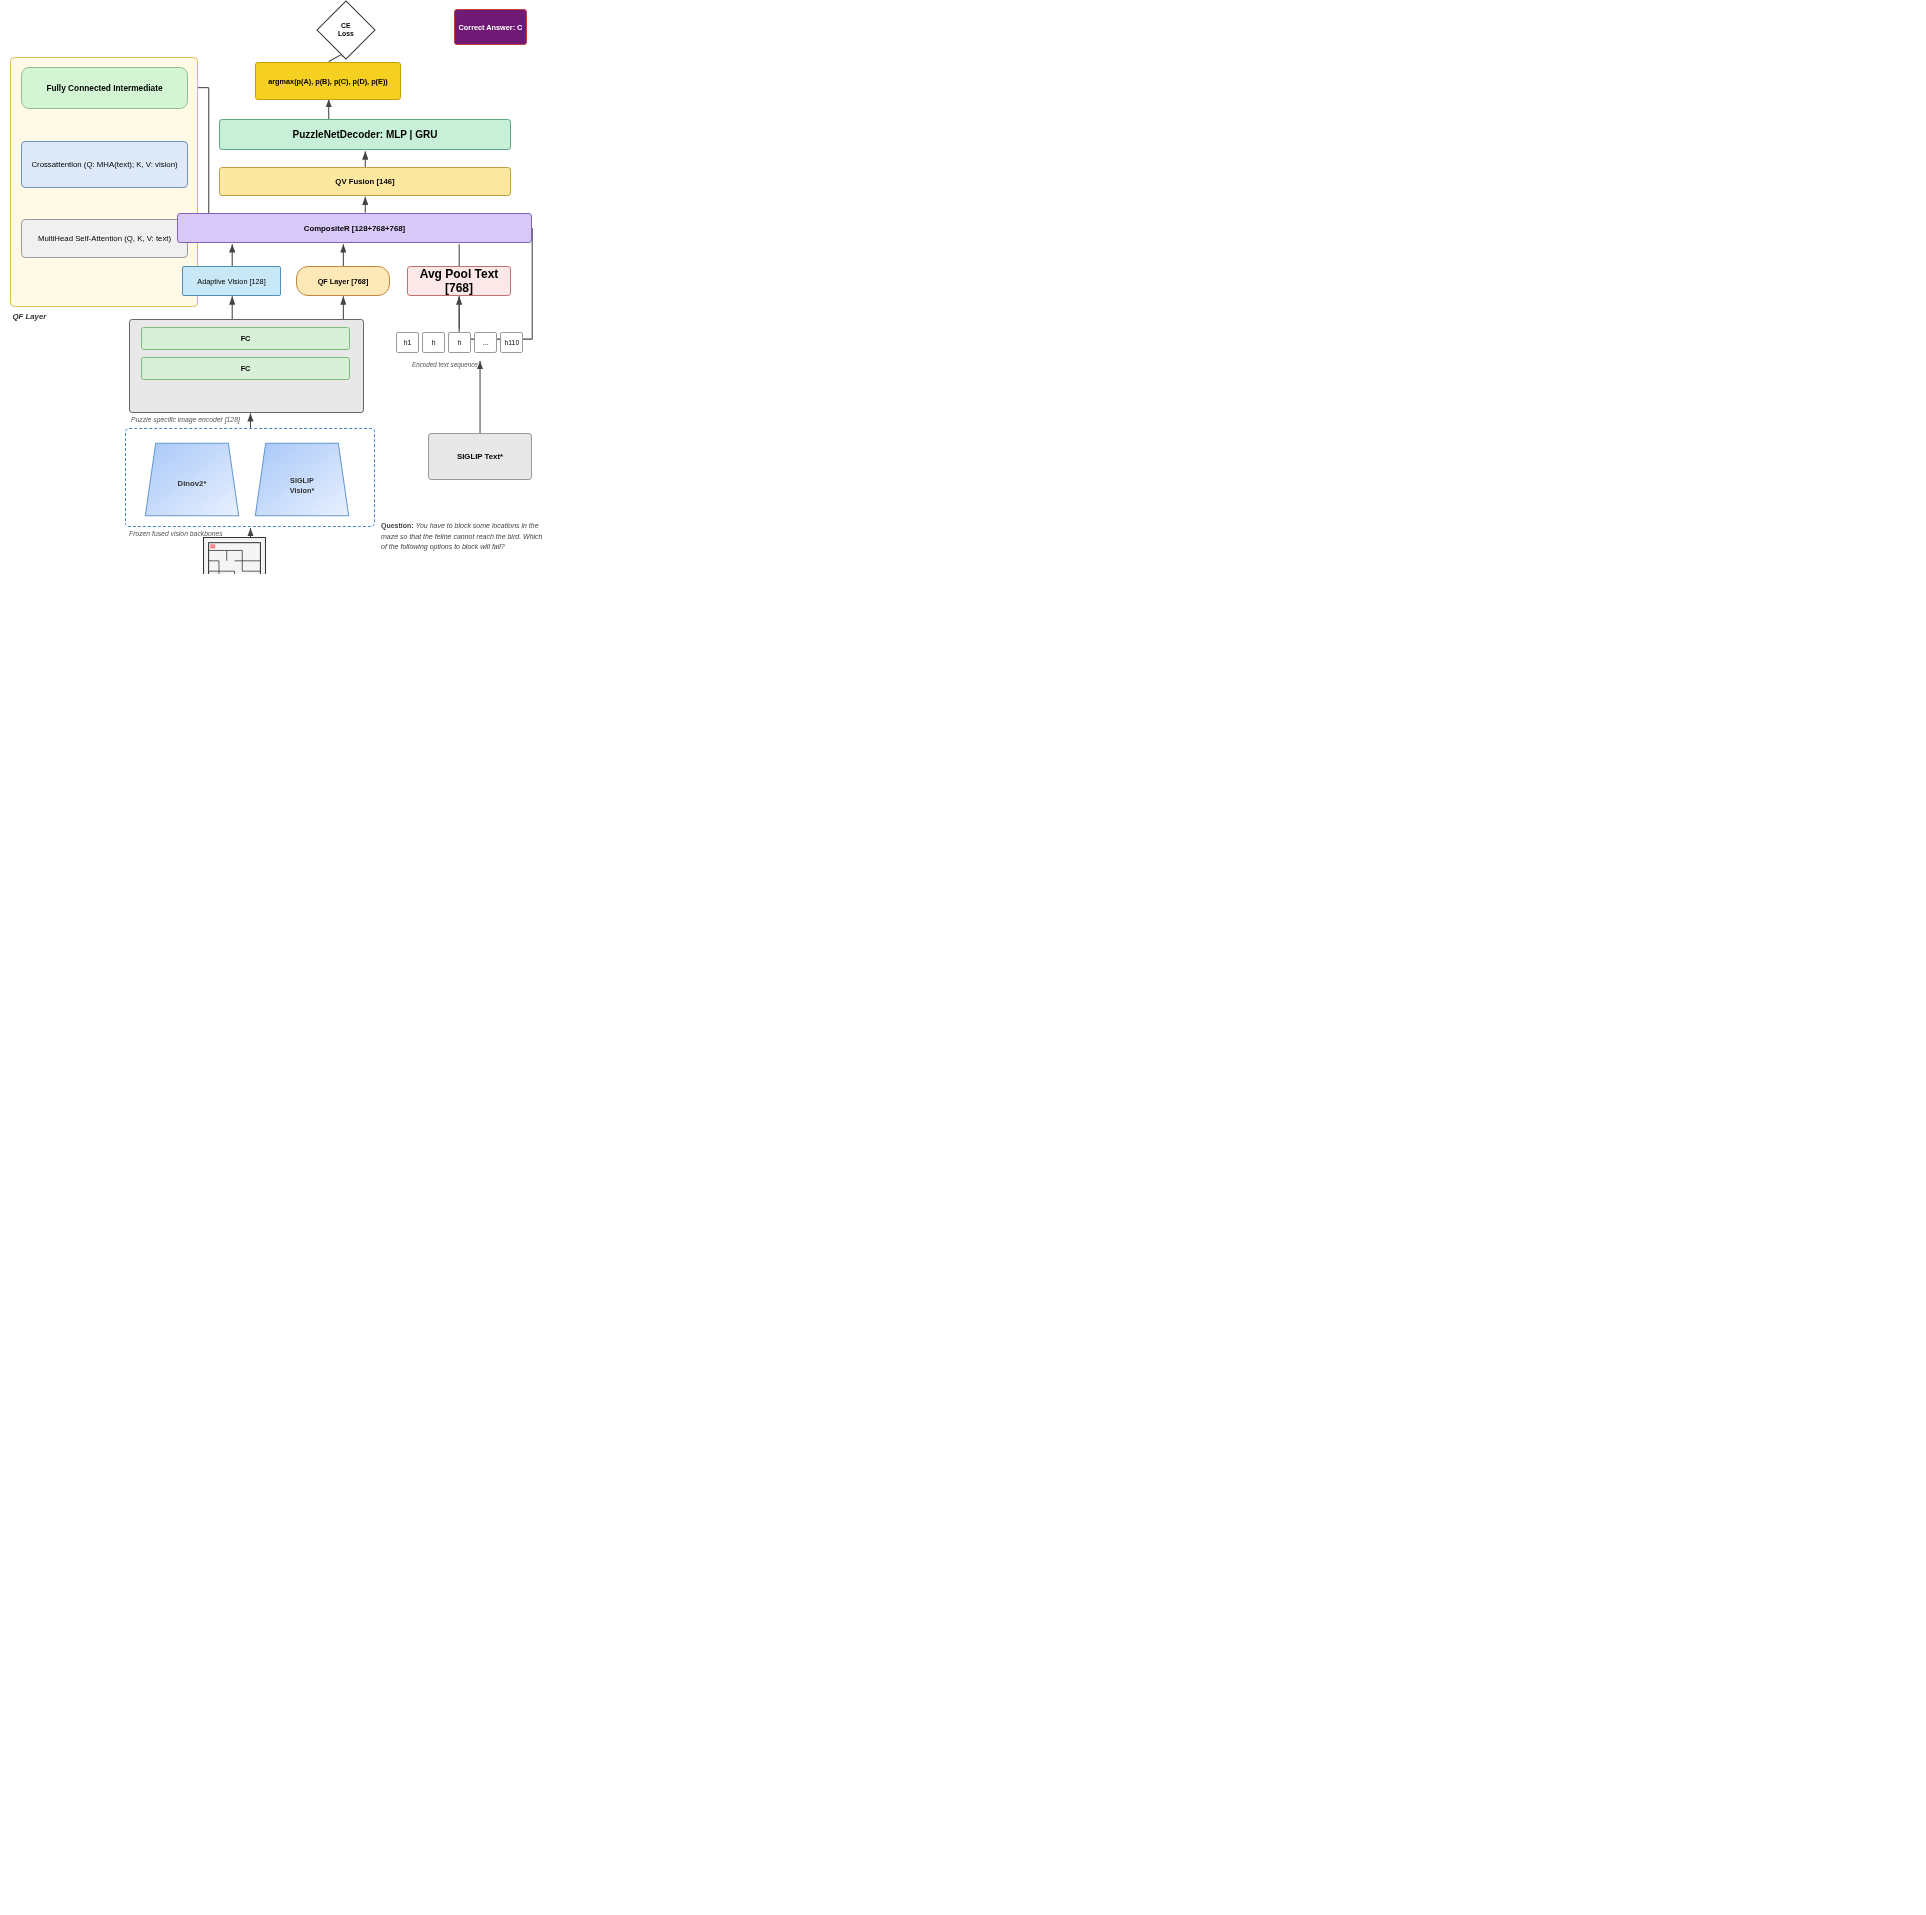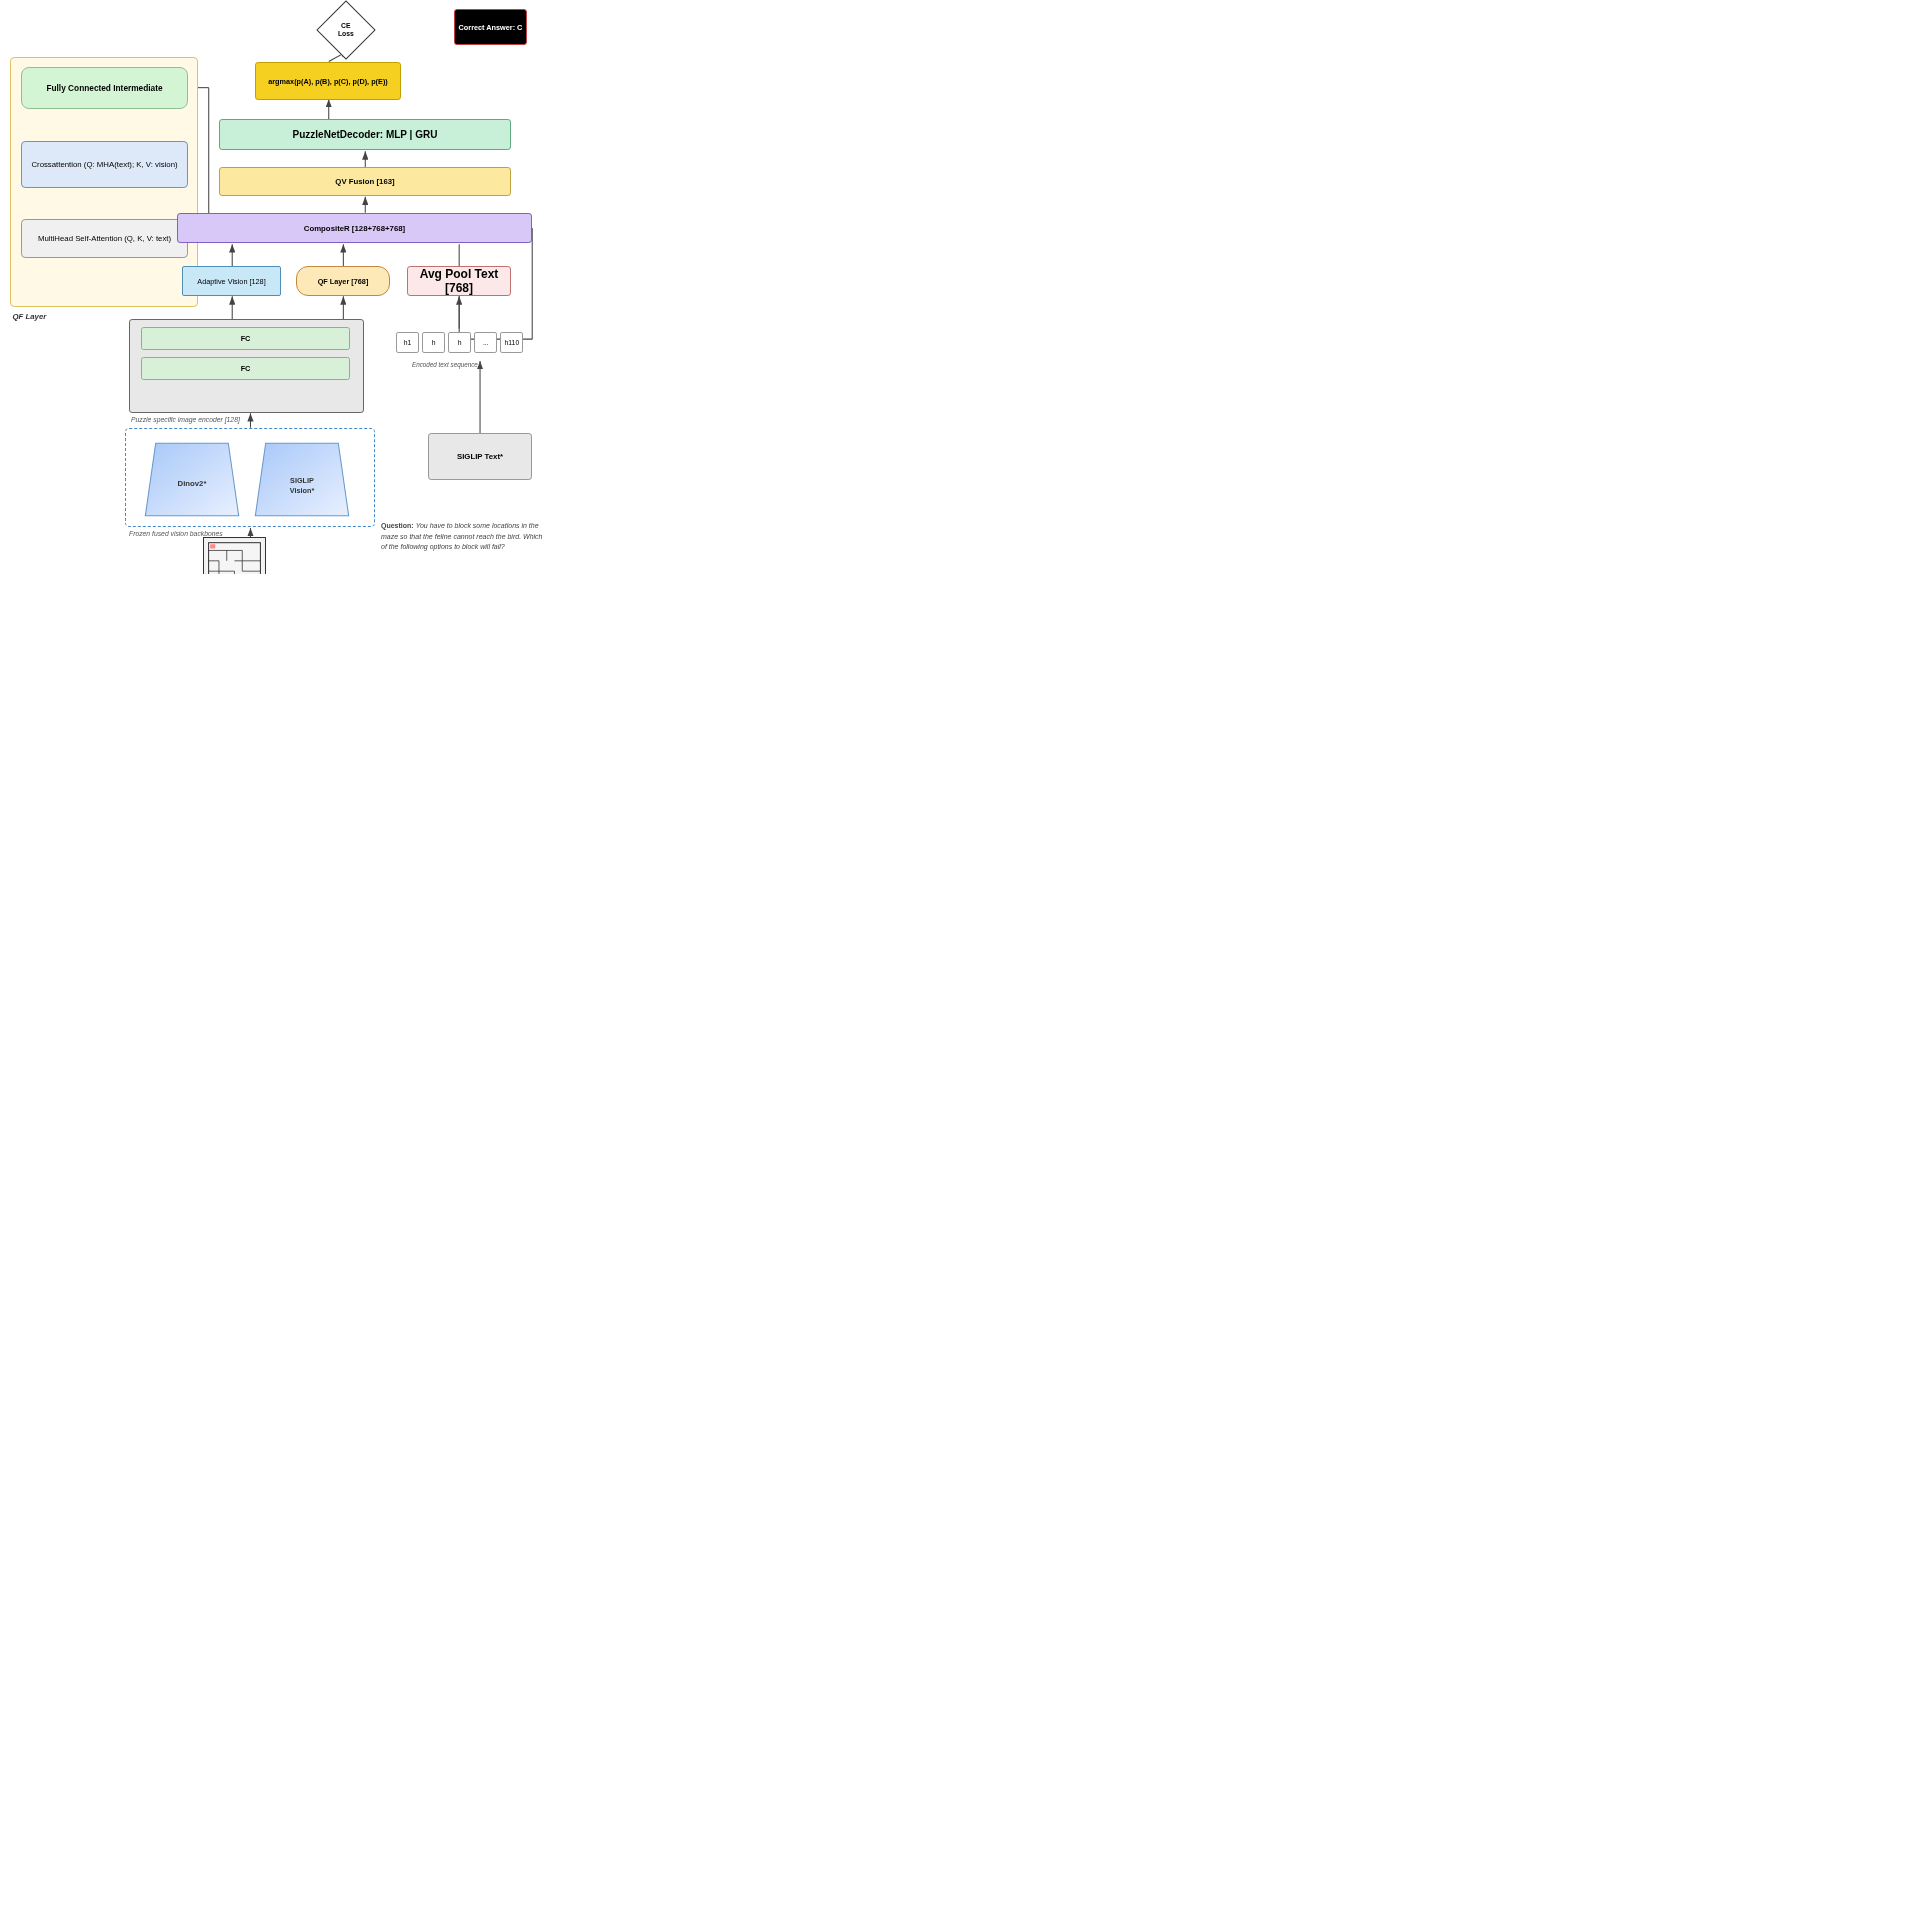--- a/index.html
+++ b/index.html
@@ -85,21 +85,21 @@
       justify-content: center;
       text-align: center;
       font-size: 7.8px;
     }
     .correct-answer-box {
       position: absolute;
       left: 454px;
       top: 9.4px;
       width: 73px;
       height: 36px;
-      background: #000000;
+      background: #701a75;
       border: 1px solid #c04040;
       border-radius: 3.1px;
       display: flex;
       align-items: center;
       justify-content: center;
       text-align: center;
       font-size: 7.3px;
       font-weight: bold;
       color: white;
     }
@@ -507,21 +507,21 @@
 
   <div class="argmax-box">
     <span>argmax(p(A), p(B), p(C), p(D), p(E))</span>
   </div>
 
   <div class="puzzlenet-box">
     <span>PuzzleNetDecoder: MLP | GRU</span>
   </div>
 
   <div class="qv-fusion-box">
-    <span>QV Fusion [163]</span>
+    <span>QV Fusion [146]</span>
   </div>
 
   <div class="compositeR-box">
     <span>CompositeR [128+768+768]</span>
   </div>
 
   <div class="adaptive-vision-box">
     <span>Adaptive Vision [128]</span>
   </div>
 

